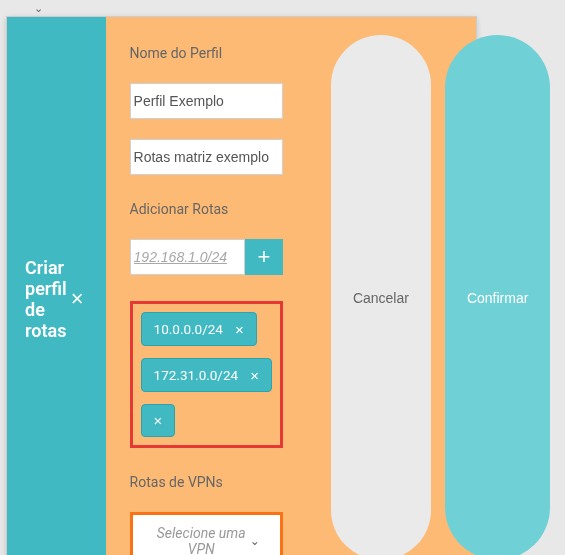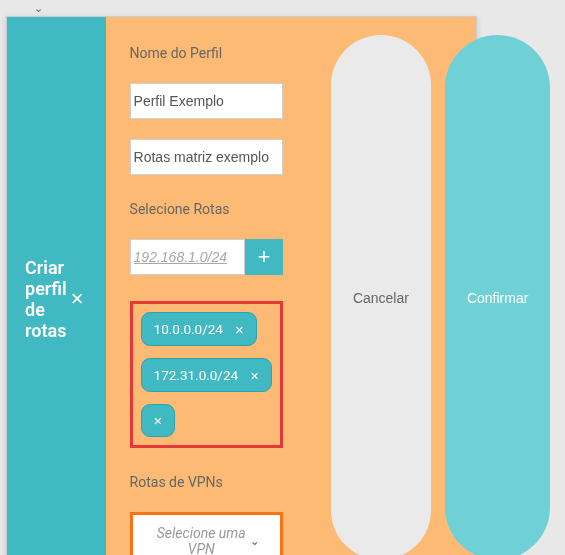--- a/index.html
+++ b/index.html
@@ -101,21 +101,21 @@
       padding: 8px;
       margin-top: 6px;
       display: flex;
       flex-wrap: wrap;
       gap: 12px;
     }
     .chip {
       background: #41b9c2;
       color: #fff;
       border: 1px solid #2fa3ac;
-      border-radius: 9px;
+      border-radius: 4px;
       padding: 8px 12px;
       display: flex;
       align-items: center;
       gap: 12px;
       font-size: 13.5px;
       cursor: default;
     }
     .chip-remove {
       background: none;
       border: none;
@@ -183,21 +183,21 @@
     </button>
   </div>
 
   <div class="modal-body">
 
     <div class="field-label">Nome do Perfil</div>
     <input type="text" class="text-input" value="Perfil Exemplo" style="">
 
     <input type="text" class="text-input" value="Rotas matriz exemplo" style="">
 
-    <div class="field-label">Selecione Rotas</div>
+    <div class="field-label">Adicionar Rotas</div>
     <div class="add-row">
       <input type="text" class="text-input" placeholder="192.168.1.0/24" style="">
       <button class="add-btn">
         <span>+</span>
       </button>
     </div>
 
     <div class="chips-frame">
       <div class="chip">
         <span>10.0.0.0/24</span>

